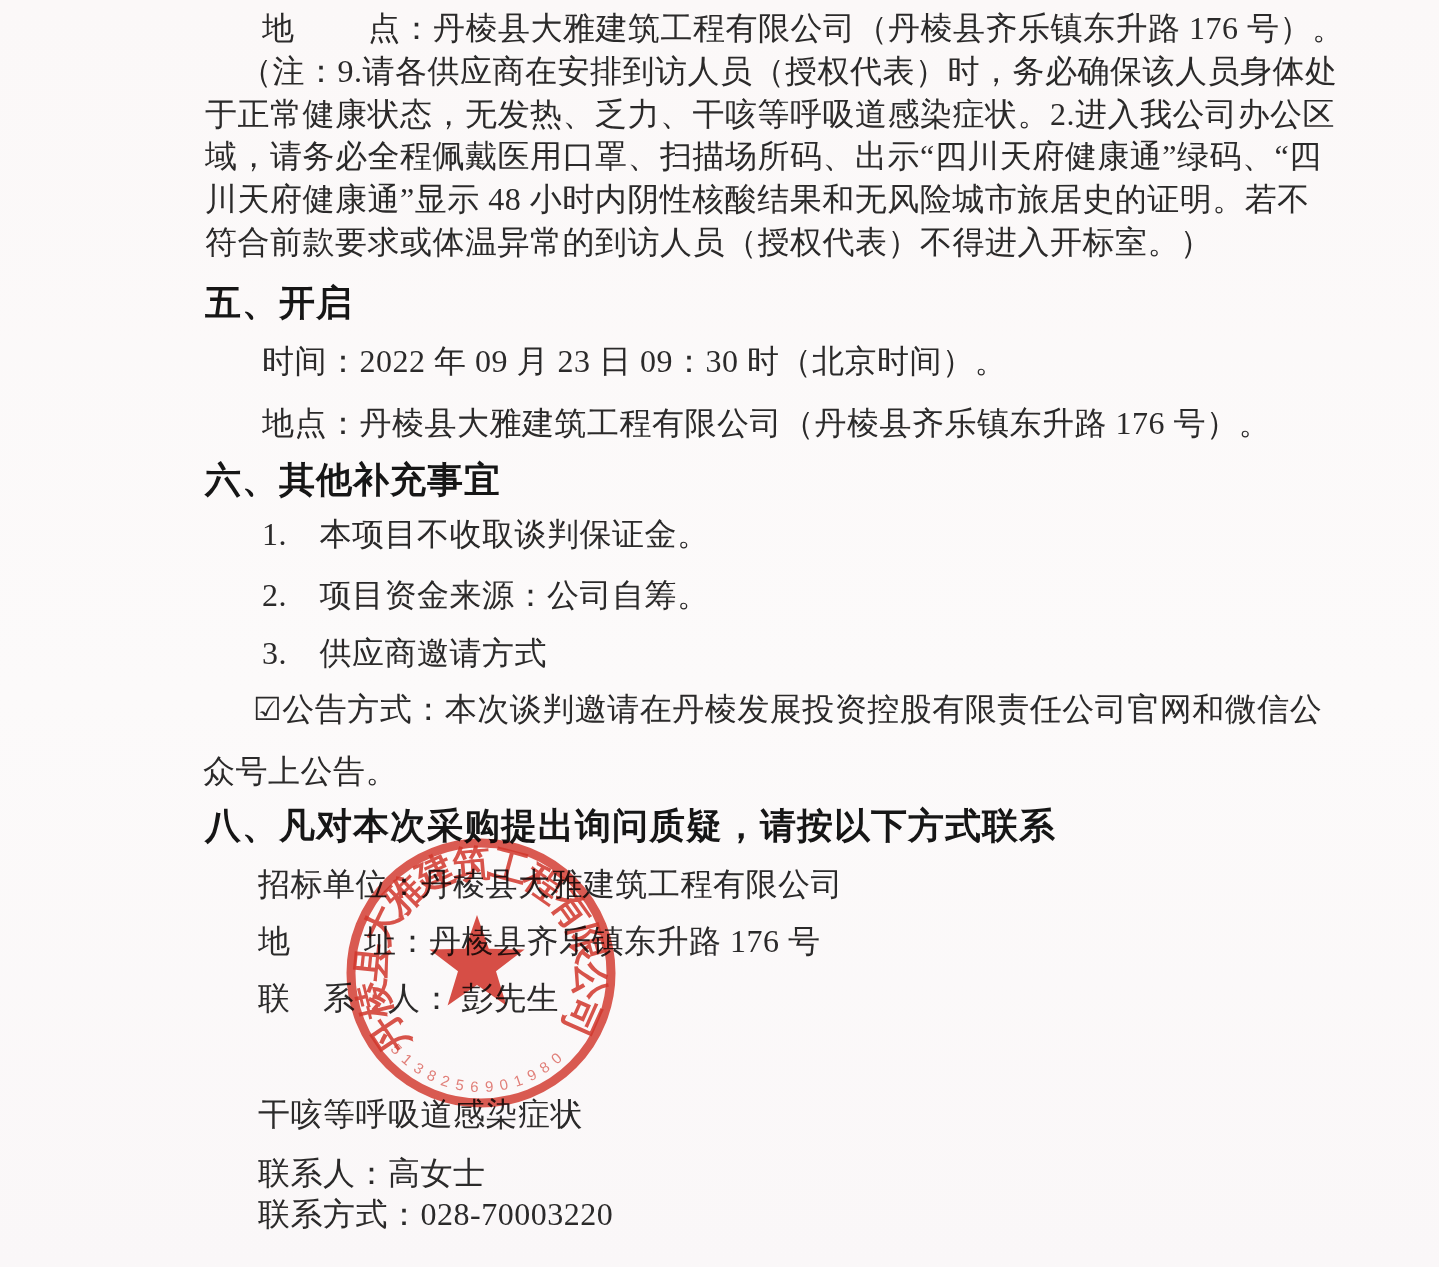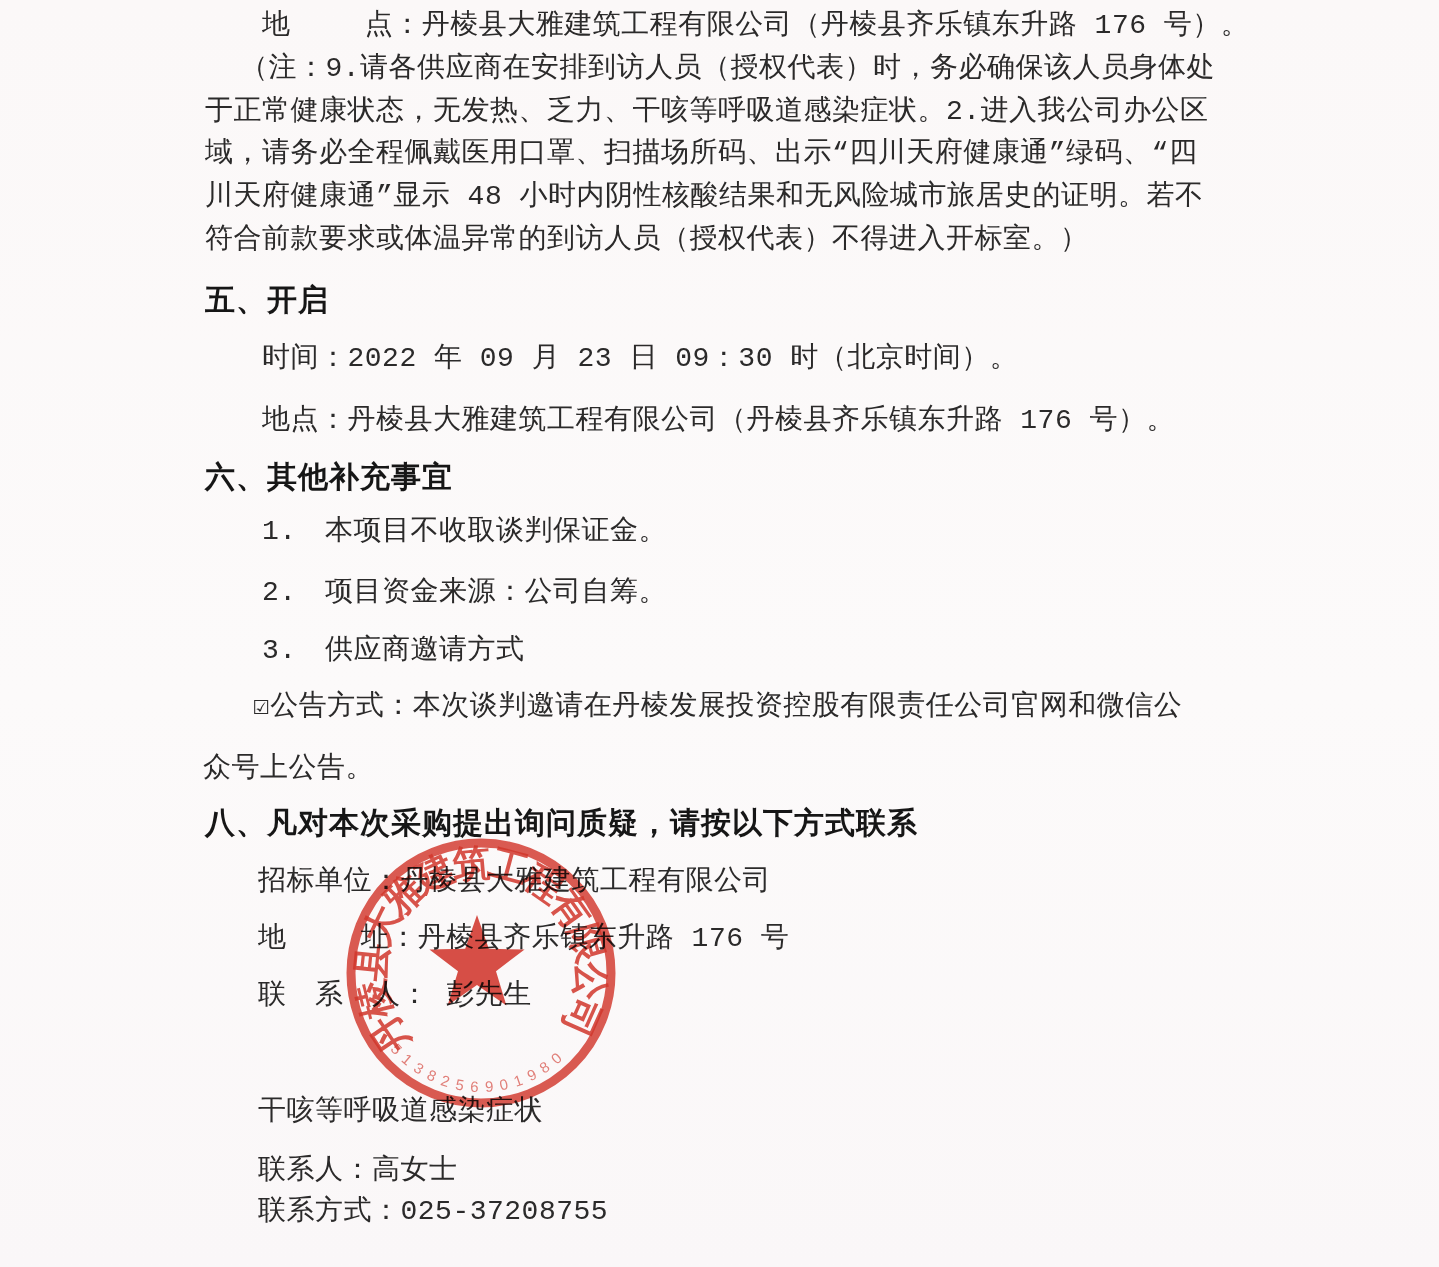--- a/index.html
+++ b/index.html
@@ -6,30 +6,30 @@
   .page{
     position:relative;
     width:1439px;height:1267px;
     background:linear-gradient(180deg,#fbf8f8 0%,#fcfafa 55%,#faf7f8 100%);
     overflow:hidden;
     font-family:"Liberation Serif", serif;
   }
   .ln{
     position:absolute;
     white-space:pre;
-    font-size:28px;
+    font-size:32px;
     line-height:1.25;
     color:#2b2a2a;
     letter-spacing:0.5px;
-    font-family:Liberation Mono, monospace;
+    font-family:Liberation Serif, serif;
   }
   .hd{
     font-family:Liberation Serif, serif;
     font-weight:700;
-    font-size:30px;
+    font-size:36px;
     color:#161616;
     letter-spacing:1px;
   }
   .seal{
     position:absolute;
     left:334px;top:838px;
     width:296px;height:272px;
     mix-blend-mode:multiply;
     pointer-events:none;
   }
@@ -71,21 +71,21 @@
 
   <div class="ln" style="left:253px;top:689px">☑公告方式：本次谈判邀请在丹棱发展投资控股有限责任公司官网和微信公</div>
   <div class="ln" style="left:203px;top:751px">众号上公告。</div>
 
   <div class="ln" style="left:258px;top:864px">招标单位：丹棱县大雅建筑工程有限公司</div>
   <div class="ln hd" style="left:205px;top:804px">八、凡对本次采购提出询问质疑，请按以下方式联系</div>
   <div class="ln" style="left:258px;top:921px">地　　 址：丹棱县齐乐镇东升路 176 号</div>
   <div class="ln" style="left:258px;top:978px">联　系　人： 彭先生</div>
   <div class="ln" style="left:258px;top:1094px">干咳等呼吸道感染症状</div>
   <div class="ln" style="left:258px;top:1153px">联系人：高女士</div>
-  <div class="ln" style="left:258px;top:1194px">联系方式：025-37208755</div>
+  <div class="ln" style="left:258px;top:1194px">联系方式：028-70003220</div>
 
   <svg class="seal" viewBox="0 0 296 272" aria-hidden="true">
     <defs>
       <path id="arcTop" d="M 78.4 203.6 A 97 97 0 1 1 215.6 203.6" fill="none"></path>
       <path id="arcBottom" d="M 55.8 211.5 A 119 119 0 0 0 238.2 211.5" fill="none"></path>
     </defs>
     <circle class="ring" cx="147" cy="135" r="130"></circle>
     <polygon class="star" points="143,77 154.8,110.8 190.6,111.5 162,133.2 172.4,167.5 143,147 113.6,167.5 124,133.2 95.4,111.5 131.2,110.8"></polygon>
     <text class="arc-text" textLength="440" lengthAdjust="spacing">
       <textPath href="#arcTop" startOffset="0">丹棱县大雅建筑工程有限公司</textPath>

